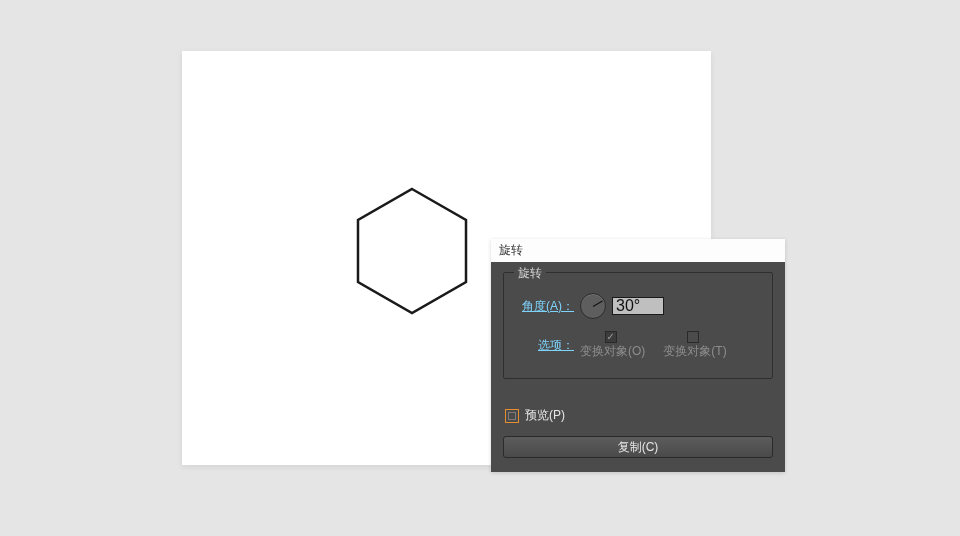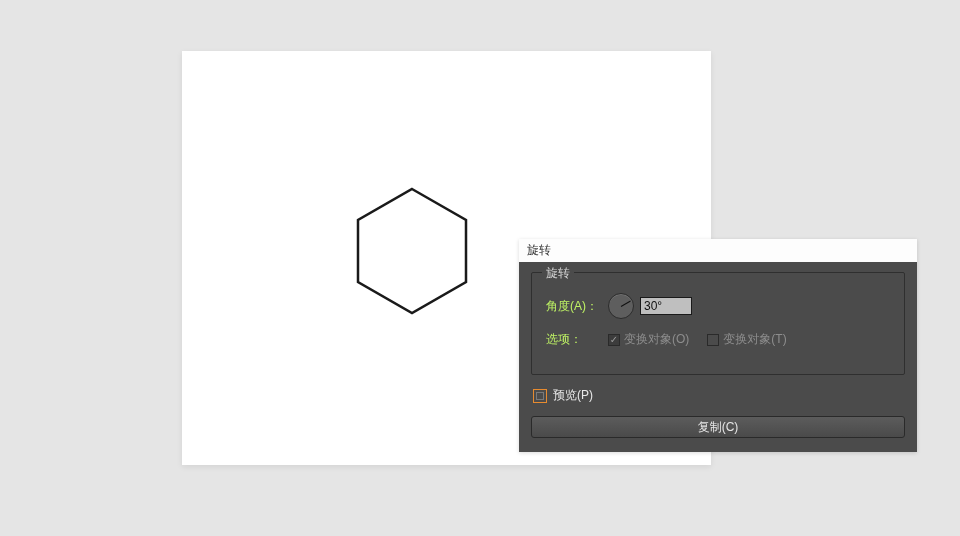--- a/index.html
+++ b/index.html
@@ -25,23 +25,23 @@
     .hexagon-wrap {
       position: absolute;
       left: 166px;
       top: 136px;
       width: 128px;
       height: 128px;
     }
     
     .dialog {
       position: absolute;
-      left: 519px;
+      left: 491px;
       top: 239px;
-      width: 398px;
+      width: 294px;
       background: #fdfdfd;
       box-shadow: 0 1px 4px rgba(0,0,0,0.15);
     }
     .dialog-titlebar {
       height: 23px;
       display: flex;
       align-items: center;
       padding-left: 8px;
       font-size: 12px;
       color: #333;
@@ -65,25 +65,27 @@
       background: #4b4b4b;
       padding: 0 4px;
       font-size: 12px;
       color: #d6d6d6;
     }
     .row {
       display: flex;
       align-items: center;
       margin-bottom: 12px;
     }
-    .row:last-child { margin-bottom: 8px; }
+    .row:last-child { margin-bottom: 0; }
     .label-right {
+      text-align: right;
       padding-right: 6px;
-      color: #bef264;
+      color: #7dd3fc;
       min-width: 62px;
+      text-decoration: underline;
     }
     
     .angle-dial {
       width: 26px;
       height: 26px;
       border-radius: 50%;
       background: #5e5e5e;
       border: 1px solid #2c2c2c;
       box-shadow: inset 0 1px 0 rgba(255,255,255,0.12);
       position: relative;
@@ -100,21 +102,21 @@
       background: #111;
       transform-origin: 0 50%;
       transform: rotate(-30deg);
     }
     .angle-input {
       width: 52px;
       height: 18px;
       background: #bfbfbf;
       border: 1px solid #1a1a1a;
       color: #111;
-      font-size: 12px;
+      font-size: 16px;
       padding: 1px 3px;
       line-height: 14px;
       font-family: inherit;
     }
     
     .cb {
       width: 12px;
       height: 12px;
       border: 1px solid #2a2a2a;
       background: #3c3c3c;
@@ -133,27 +135,28 @@
     .cb.unchecked {
       background: #4b4b4b;
     }
     .opt-label {
       color: #8d8d8d;
       font-size: 12px;
     }
     .opt-group {
       display: flex;
       align-items: center;
+      flex-direction: column;
     }
     .opt-spacer { width: 18px; }
     
     .preview-row {
       display: flex;
       align-items: center;
-      margin: 12px 0 12px 2px;
+      margin: 28px 0 12px 2px;
     }
     .preview-box {
       width: 14px;
       height: 14px;
       border: 1px solid #e78b2f;
       background: #4b4b4b;
       display: inline-flex;
       align-items: center;
       justify-content: center;
       margin-right: 6px;

